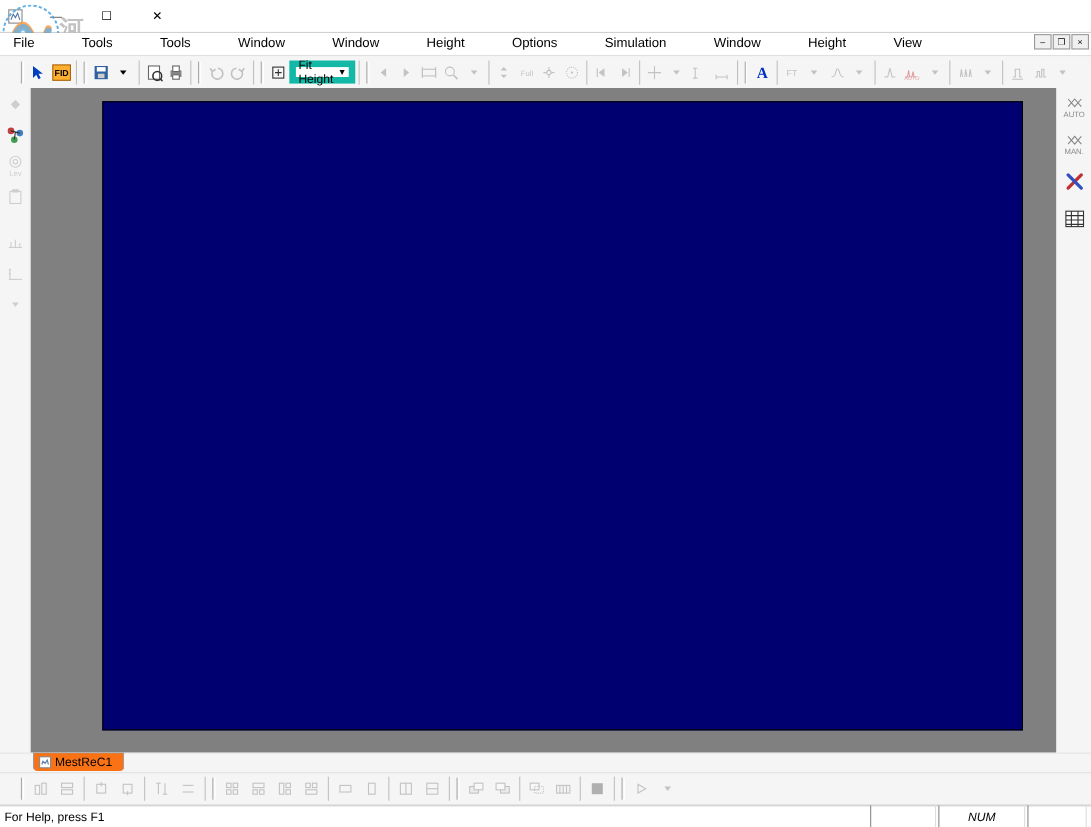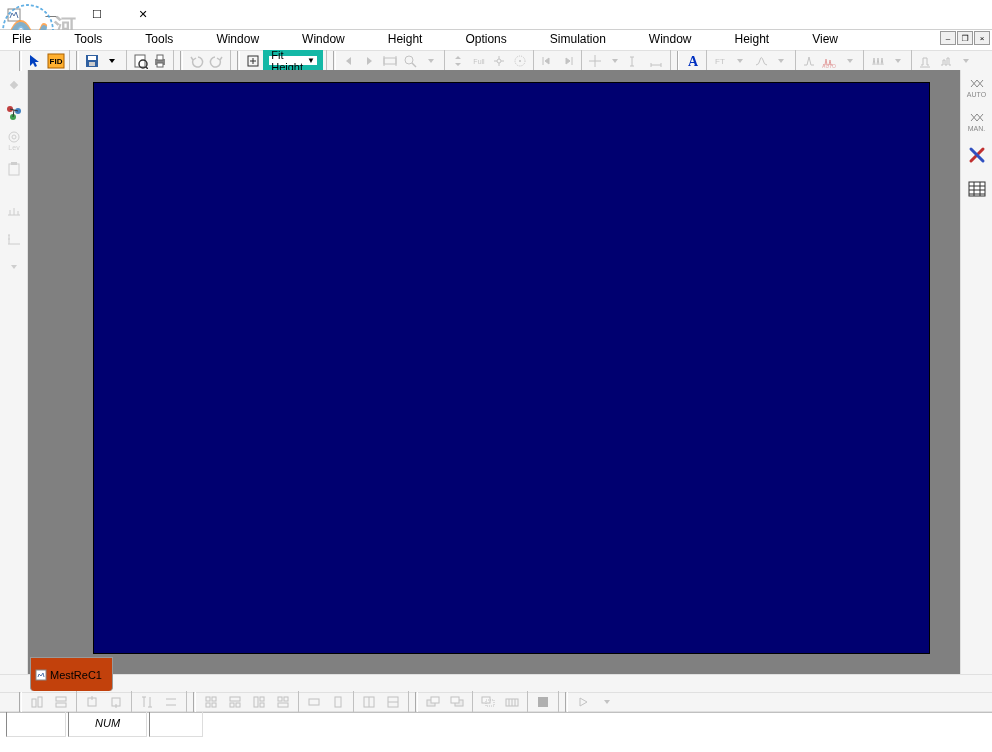--- a/index.html
+++ b/index.html
@@ -12,42 +12,42 @@
 .win-controls { display: flex; }
 .win-btn { width: 46px; height: 30px; display: flex; align-items: center; justify-content: center; font-family: "Segoe UI Symbol"; font-size: 11px; }
 
 
 .menubar { height: 20px; display: flex; align-items: flex-start; padding: 0 4px; background: #fff; position: relative; gap: 27px; }
 .menubar .menu-item { padding: 2px 8px; font-size: 12px; }
 .mdi-controls { position: absolute; right: 2px; top: 1px; display: flex; gap: 0; }
 .mdi-btn { width: 16px; height: 14px; border: 1px solid #999; background: #f0f0f0; font-size: 8px; display:flex;align-items:center;justify-content:center;margin-left:1px; }
 
 
-.toolbar { height: 20px; display: flex; align-items: center; background: #f5f5f5; border-top: 1px solid #e0e0e0; padding: 0 16px; gap: 0; position: relative; }
+.toolbar { height: 30px; display: flex; align-items: center; background: #f5f5f5; border-top: 1px solid #e0e0e0; padding: 0 16px; gap: 0; position: relative; }
 .tb-grip { width: 3px; height: 20px; border-left: 1px solid #aaa; border-right: 1px solid #fff; margin: 0 3px; }
 .tb-btn { width: 24px; height: 24px; display: flex; align-items: center; justify-content: center; border: 1px solid transparent; position: relative; }
 .tb-btn.disabled { opacity: 0.35; }
 .tb-sep { width: 1px; height: 22px; background: #c0c0c0; margin: 0 3px; }
 .tb-select { height: 21px; font-size: 11px; border: 6px solid #14b8a6; background: #fff; width: 68px; padding: 0 2px; display:flex; align-items:center; justify-content:space-between; }
 .tb-select .arrow { font-size: 8px; }
 
 
 .main-row { display: flex; height: calc(752px - 30px - 20px - 30px - 18px - 30px - 20px); }
 .left-rail { width: 28px; background: #f5f5f5; border-right: 1px solid #e0e0e0; display: flex; flex-direction: column; align-items: center; padding-top: 4px; gap: 6px; }
 .left-rail .rail-btn { width: 22px; height: 22px; display:flex;align-items:center;justify-content:center; }
 .left-rail .rail-btn.disabled { opacity: 0.35; }
 .right-rail { width: 32px; background: #f5f5f5; border-left: 1px solid #e0e0e0; display: flex; flex-direction: column; align-items: center; padding-top: 4px; gap: 8px; }
 .right-rail .rail-btn { width: 26px; height: 26px; display:flex;align-items:center;justify-content:center;flex-direction:column; font-size:7px; }
 
 .workspace { flex: 1; background: #808080; position: relative; padding: 4px; }
 .canvas { position: absolute; left: 65px; top: 12px; right: 30px; bottom: 20px; background: #000070; border: 1px solid #000; }
 
 
 .doc-tabs { height: 18px; background: #f5f5f5; display: flex; align-items:flex-end; padding-left: 30px; border-top: 1px solid #e0e0e0; }
-.doc-tab { height: 34px; border: 1px solid #999; border-bottom: none; background: #c2410c; padding: 0 10px 0 4px; font-size: 11px; display:flex; align-items:center; gap:3px; border-radius: 0 0 4px 4px; transform: translateY(-1px); }
+.doc-tab { height: 17px; border: 1px solid #999; border-bottom: none; background: #f97316; padding: 0 10px 0 4px; font-size: 11px; display:flex; align-items:center; gap:3px; border-radius: 0 0 4px 4px; transform: translateY(-1px); }
 
 
 .toolbar.bottom { border-bottom: 1px solid #e0e0e0; }
 .toolbar.bottom .tb-btn { opacity: 0.35; }
 
 
 .statusbar { height: 20px; display: flex; align-items: center; border-top: 1px solid #c0c0c0; padding: 0 4px; font-size: 11px; }
 .statusbar .status-text { flex: 1; }
 .statusbar .cell { border: 1px inset #ddd; padding: 0 26px; height: 29px; display:flex;align-items:center; margin-left: 2px; min-width: 40px; justify-content:center;font-style:italic; }
 .statusbar .cell.empty { min-width: 60px; }
@@ -587,16 +587,17 @@
       </svg>
     </div>
   <div class="tb-btn">
       <svg width="8" height="14">
         <path d="M1 5 L7 5 L4 9 Z" fill="#666"></path>
       </svg>
     </div>
 </div>
 
 <div class="statusbar">
+  <span class="status-text">For Help, press F1</span>
   <span class="cell empty"></span>
   <span class="cell">NUM</span>
   <span class="cell empty" style="min-width:40px"></span>
 </div>
 
 </body></html>

